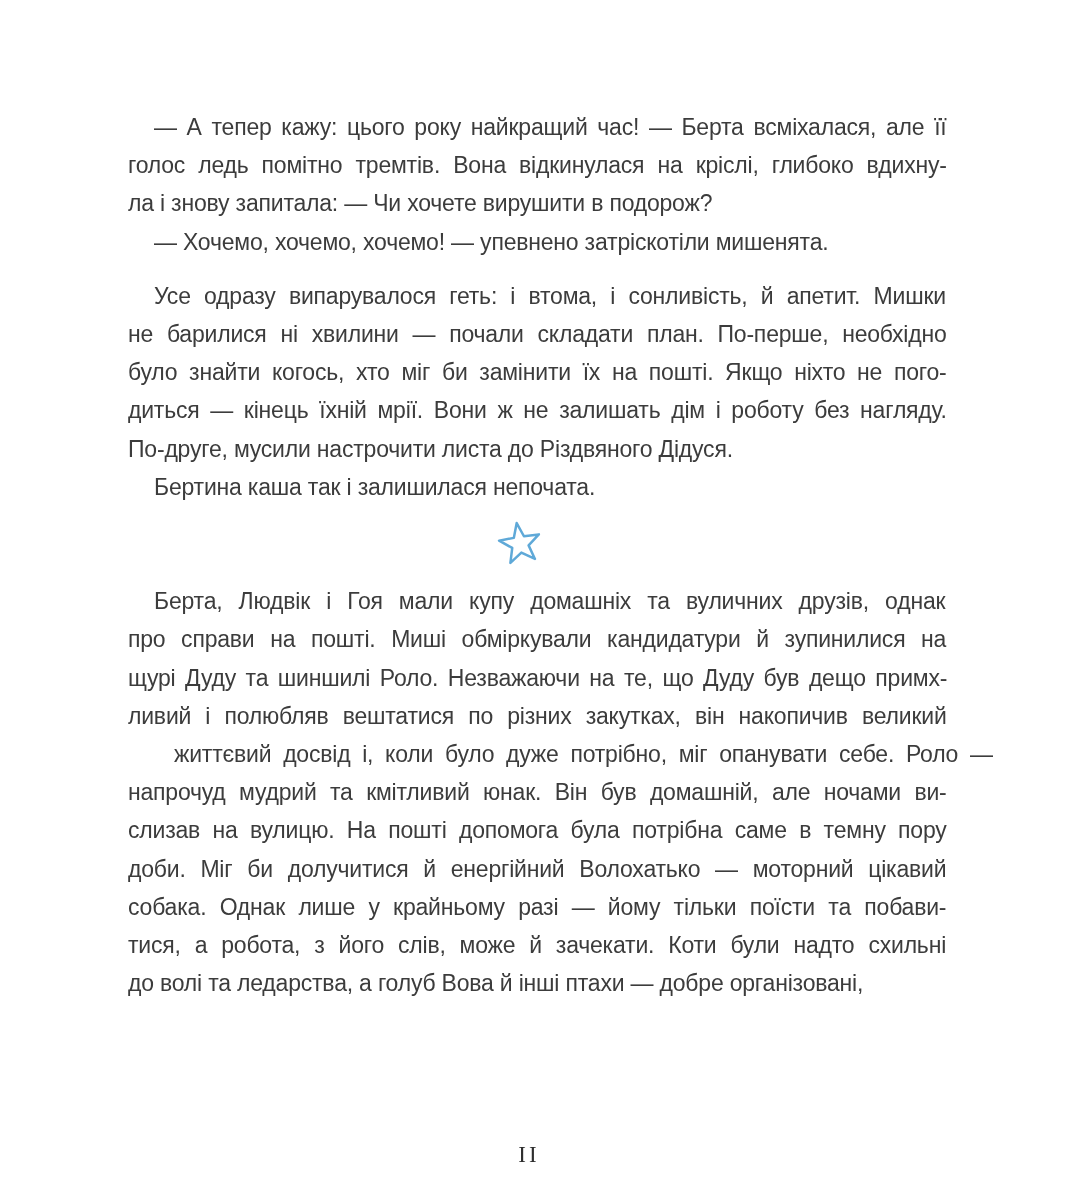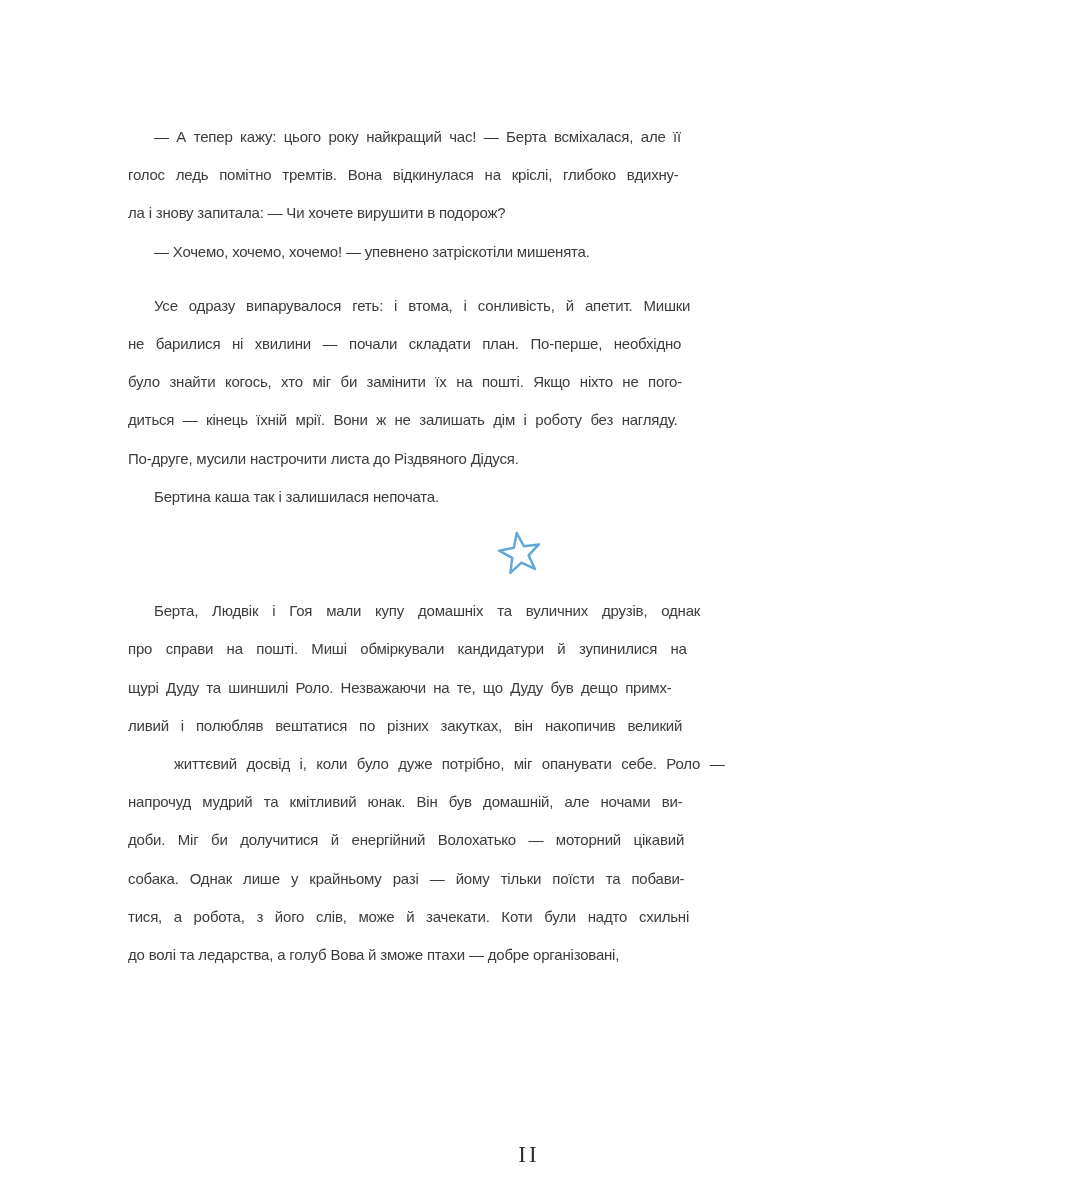--- a/index.html
+++ b/index.html
@@ -7,23 +7,23 @@
     width: 1074px;
     height: 1200px;
     background: #ffffff;
     position: relative;
     overflow: hidden;
     font-family: "Liberation Sans", sans-serif;
   }
   .text-block {
     position: absolute;
     left: 128px;
-    top: 118px;
+    top: 108px;
     width: 802px;
-    font-size: 15px;
+    font-size: 23px;
     line-height: 38.2px;
     letter-spacing: -0.2px;
     color: #3c3c3c;
   }
   .line {
     height: 38.2px;
     white-space: nowrap;
     overflow: visible;
   }
   .line.first { text-indent: 26px; }
@@ -73,22 +73,23 @@
     </svg>
   </div>
 
   <section>
       <div class="line first" style="word-spacing: 9.94px;">Берта, Людвік і Гоя мали купу домашніх та вуличних друзів, однак</div>
       <div class="line" style="word-spacing: 9.48px;">про справи на пошті. Миші обміркували кандидатури й зупинилися на</div>
       <div class="line" style="word-spacing: 3.37px;">щурі Дуду та шиншилі Роло. Незважаючи на те, що Дуду був дещо примх-</div>
       <div class="line" style="word-spacing: 7.99px;">ливий і полюбляв вештатися по різних закутках, він накопичив великий</div>
       <div class="line" style="word-spacing: 5.6px; margin-left: 46px;">життєвий досвід і, коли було дуже потрібно, міг опанувати себе. Роло —</div>
       <div class="line" style="word-spacing: 7.27px;">напрочуд мудрий та кмітливий юнак. Він був домашній, але ночами ви-</div>
+      <div class="line" style="word-spacing: 6.22px;">слизав на вулицю. На пошті допомога була потрібна саме в темну пору</div>
       <div class="line" style="word-spacing: 8.6px;">доби. Міг би долучитися й енергійний Волохатько — моторний цікавий</div>
       <div class="line" style="word-spacing: 7.15px;">собака. Однак лише у крайньому разі — йому тільки поїсти та побави-</div>
       <div class="line" style="word-spacing: 7.75px;">тися, а робота, з його слів, може й зачекати. Коти були надто схильні</div>
-      <div class="line last" style="word-spacing: 0px;">до волі та ледарства, а голуб Вова й зможе птахи — добре організовані,</div>
+      <div class="line last" style="word-spacing: 0px;">до волі та ледарства, а голуб Вова й інші птахи — добре організовані,</div>
     </section>
 </main>
 
 <footer class="footer" style="color: rgb(46, 46, 46);">
   <span>II</span>
 </footer>
 
 </body></html>

